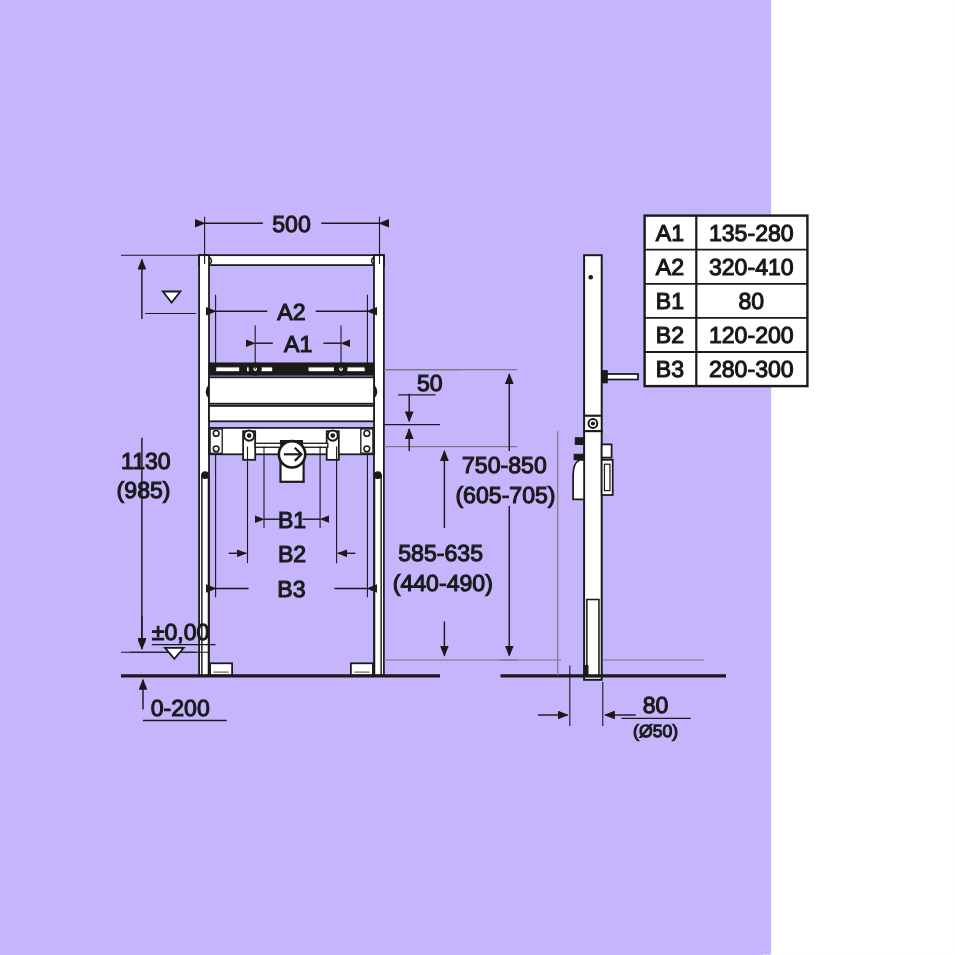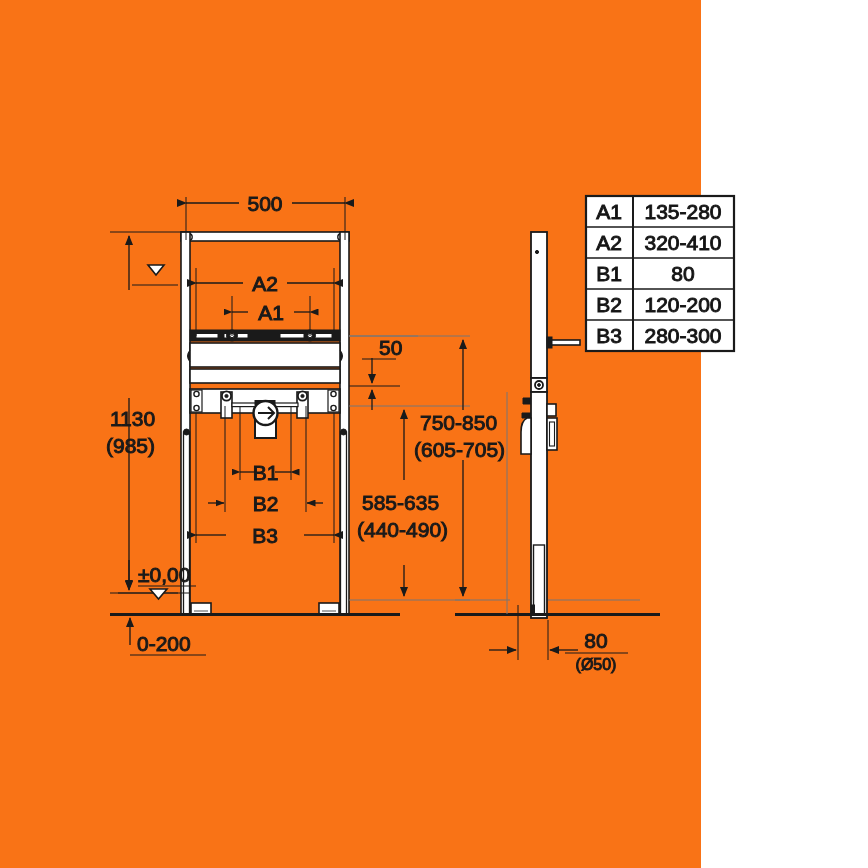--- a/index.html
+++ b/index.html
@@ -1,17 +1,17 @@
 <!DOCTYPE html>
 <html><head>
 <meta charset="utf-8">
 <style>
   html,body{margin:0;padding:0;background:#ffffff;}
   body{width:868px;height:868px;font-family:"Liberation Sans",sans-serif;overflow:hidden;}
-  #stage{position:relative;width:701px;height:868px;background:#f97316;}
+  #stage{position:relative;width:701px;height:868px;background:#c4b5fd;}
   svg{display:block;}
   .dimtext{font-family:"Liberation Sans",sans-serif;font-size:21px;fill:#1a1a1a;}
   .tbltext{font-family:"Liberation Sans",sans-serif;font-size:21px;fill:#111;}
   .small{font-size:16px;}
 </style>
 </head>
 <body>
 
 <div id="stage">
 <svg width="868" height="868" viewBox="0 0 868 868" xmlns="http://www.w3.org/2000/svg">

